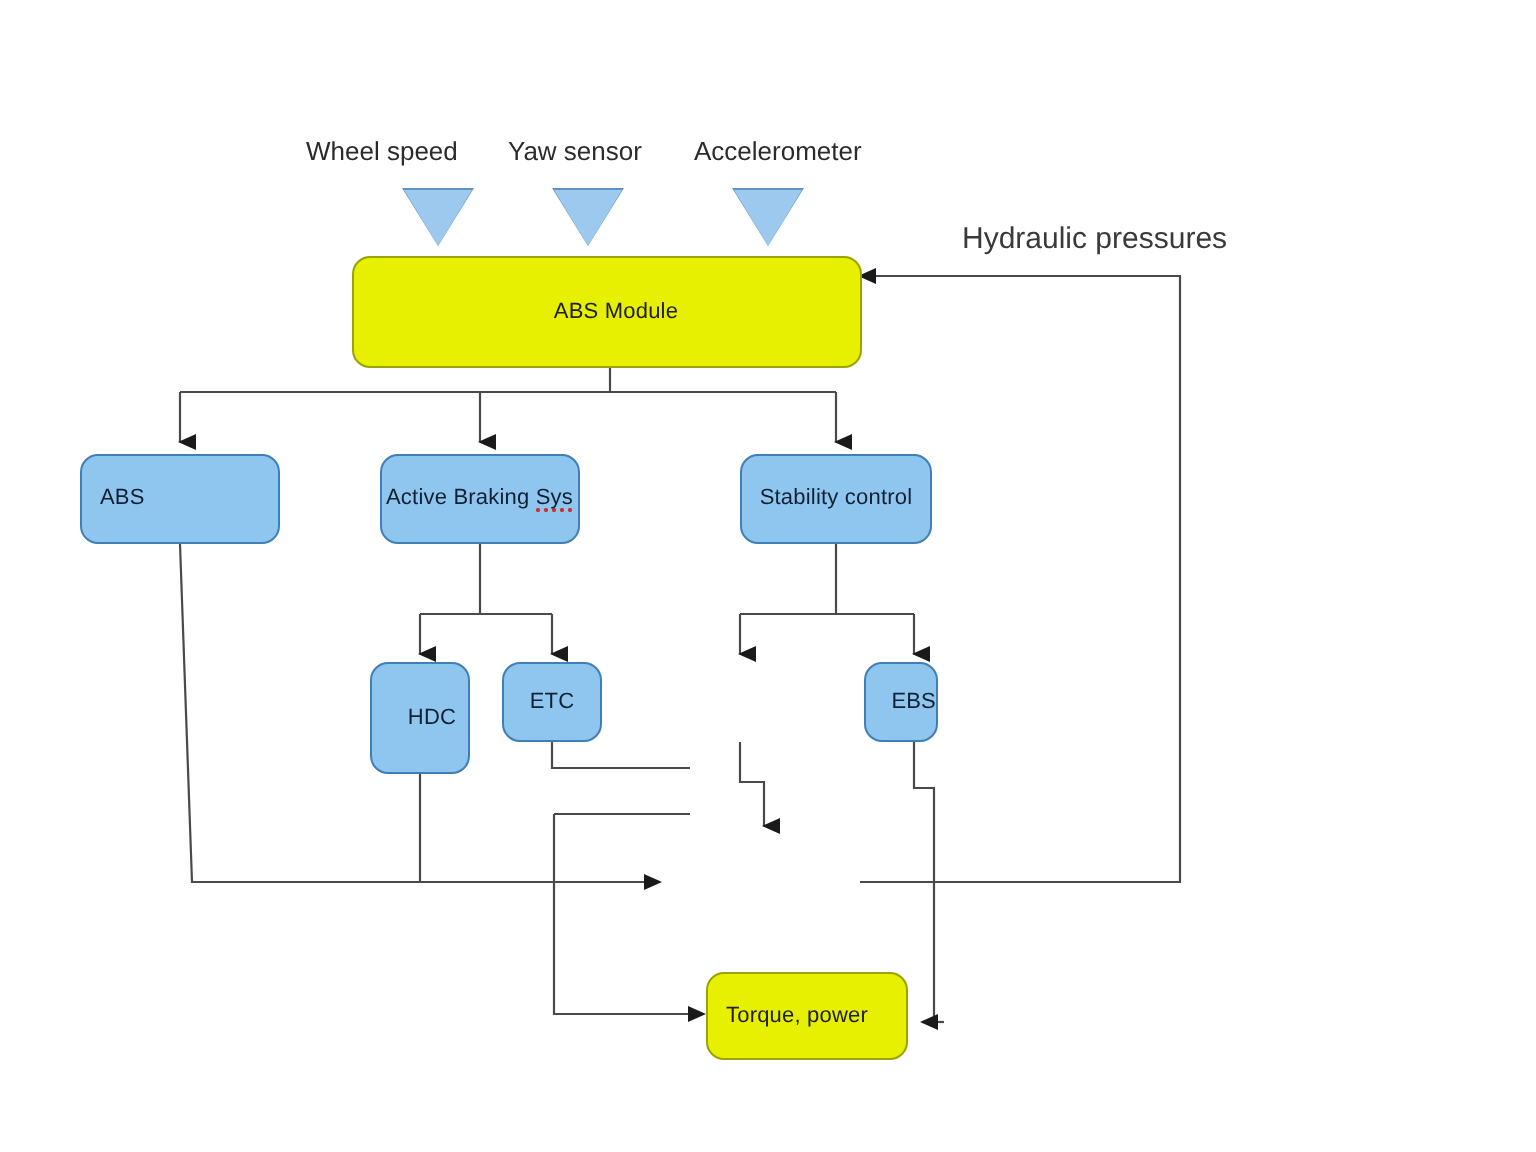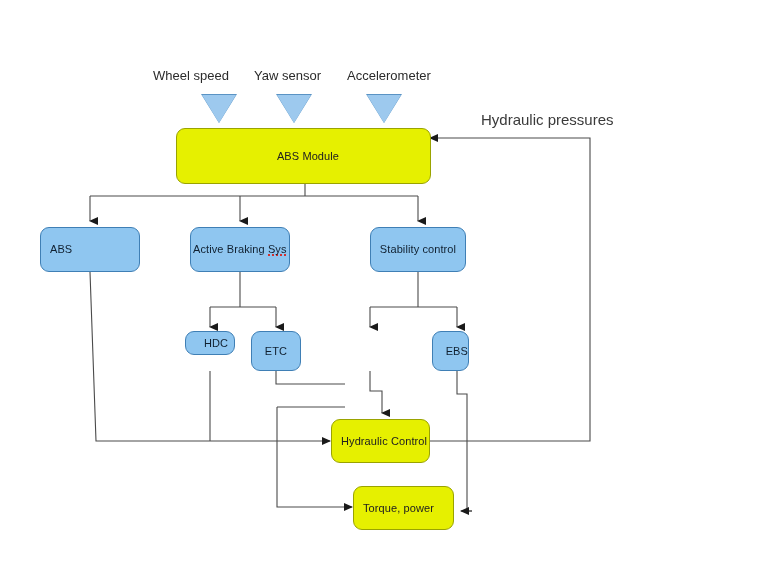--- a/index.html
+++ b/index.html
@@ -193,36 +193,33 @@
   </div>
 
   <div class="node blue align-left clip" style="left:190px; top:188px; width:100px; height:45px;">
     <span class="lbl"><span>Active Braking </span><span class="spell">Sys</span></span>
   </div>
 
   <div class="node blue align-center" style="left:370px; top:188px; width:96px; height:45px;">
     <span class="lbl">Stability control</span>
   </div>
 
-  <div class="node blue align-center" style="left:185px; top:292px; width:50px; height:24px;padding-left:12px;">
+  <div class="node blue align-center" style="left:185px; top:292px; width:50px; height:56px;padding-left:12px;">
     <span class="lbl">HDC</span>
   </div>
 
   <div class="node blue align-center" style="left:251px; top:292px; width:50px; height:40px;">
     <span class="lbl">ETC</span>
   </div>
 
 
   <div class="node blue align-center" style="left:432px; top:292px; width:37px; height:40px;justify-content:flex-end;">
     <span class="lbl">EBS</span>
   </div>
 
-  <div class="node yellow align-left" style="left:331px; top:380px; width:99px; height:44px;">
-    <span class="lbl">Hydraulic Control</span>
-  </div>
 
   <div class="node yellow align-left" style="left:353px; top:447px; width:101px; height:44px;">
     <span class="lbl">Torque, power</span>
   </div>
 
   <div class="watermark">AULRO MEMBERS GALLERIES</div>
 
 </div>
 
 </body></html>

